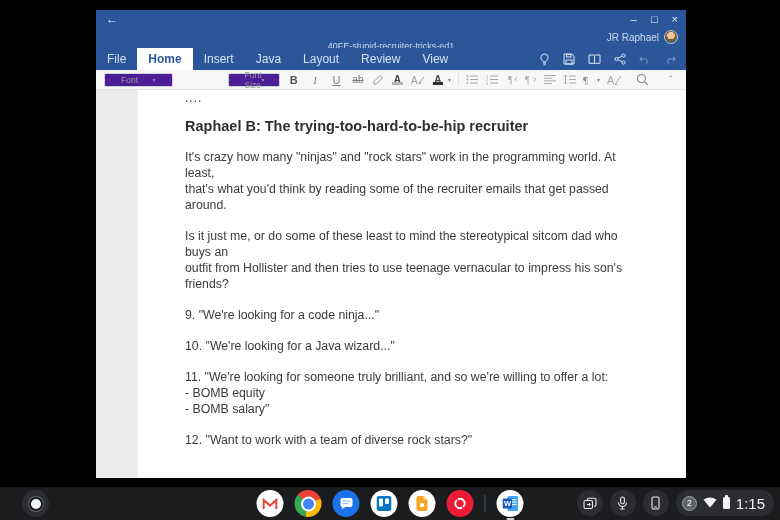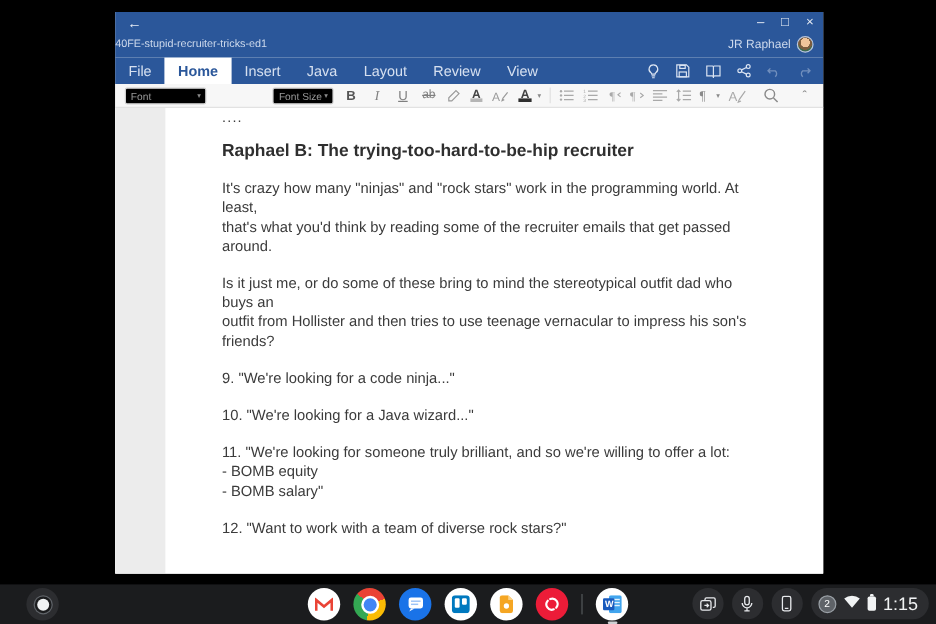--- a/index.html
+++ b/index.html
@@ -8,34 +8,34 @@
 
   
   .win { position:absolute; left:96px; top:10px; width:590px; height:468px; background:#fff; box-shadow:0 4px 14px rgba(0,0,0,.6); }
 
   .titlebar { position:absolute; left:0; top:0; width:100%; height:38px; background:#2b579a; color:#fff; }
   .tb-row1 { position:absolute; left:0; top:0; width:100%; height:19px; }
   .back-btn { position:absolute; left:10px; top:2px; font-size:12px; color:#e8edf5; cursor:default; }
   .winctrl { position:absolute; right:8px; top:1px; display:flex; gap:14px; font-size:11px; color:#e8edf5; }
   .winctrl span { line-height:16px; }
   .tb-row2 { position:absolute; left:0; top:18px; width:100%; height:20px; }
-  .doc-title { position:absolute; left:0; right:0; top:3px; text-align:left; font-size:9px; color:#cdd9ec; }
+  .doc-title { position:absolute; left:0; right:0; top:13px; text-align:center; font-size:9px; color:#cdd9ec; }
   .account { position:absolute; right:8px; top:2px; display:flex; align-items:center; gap:5px; }
   .account-name { font-size:10px; color:#cdd9ec; }
   .avatar { width:14px; height:14px; border-radius:50%; background:radial-gradient(circle at 50% 38%, #f0c49a 0 40%, #7a5c3e 41% 62%, #3d6b4f 63% 100%); border:1px solid #b9c6dd; }
 
   .tabs { position:absolute; left:0; top:38px; width:100%; height:22px; background:#2b579a; display:flex; align-items:stretch; }
   .tab { padding:0 11px; font-size:12px; color:#d6e0f0; display:flex; align-items:center; }
   .tab.active { background:#fff; color:#2b579a; font-weight:bold; }
   .ribbon-actions { position:absolute; right:10px; top:38px; height:22px; display:flex; align-items:center; gap:13px; }
   .ribbon-actions svg { display:block; }
   .dim { opacity:.4; }
 
   .toolbar { position:absolute; left:0; top:60px; width:100%; height:20px; background:#f7f7f7; border-bottom:1px solid #e2e2e2; display:flex; align-items:center; gap:7px; padding:0 8px; }
-  .dd { height:14px; border:1px solid #cfcfcf; background:#000000; color:#9a9a9a; font-size:8.5px; display:flex; align-items:center; justify-content:space-between; padding:0 4px; border-radius:2px; }
+  .dd { height:14px; border:1px solid #cfcfcf; background:#4c1d95; color:#9a9a9a; font-size:8.5px; display:flex; align-items:center; justify-content:space-between; padding:0 16px; border-radius:2px; }
   .dd-font { width:70px; } .dd-size { width:52px;margin-left:48px; }
   .dd .caret { font-size:6px; color:#8a8a8a; }
   .ticon { color:#7f7f7f; font-size:11px; width:15px; text-align:center; line-height:16px; }
   .ticon.b { font-weight:bold; color:#555; }
   .ticon.i { font-style:italic; font-family:"Liberation Serif", serif; }
   .ticon.u { text-decoration:underline; }
   .ticon.strike { text-decoration:line-through; font-size:10px; }
   .acolor { position:relative; color:#444; font-weight:bold; font-size:10px; width:13px; text-align:center; }
   .acolor::after { content:""; position:absolute; left:1px; right:1px; bottom:0; height:3px; background:#2f2f2f; }
   .acolor.gray::after { background:#b5b5b5; }
@@ -251,21 +251,21 @@
       </span>
     </div>
 
     <div class="doc-area">
       <div class="doc-gutter"></div>
       <div class="page">
         <div class="frag">....</div>
         <div class="doc-h">Raphael B: The trying-too-hard-to-be-hip recruiter</div>
         <p>It's crazy how many "ninjas" and "rock stars" work in the programming world. At least,
 that's what you'd think by reading some of the recruiter emails that get passed around.</p>
-        <p>Is it just me, or do some of these bring to mind the stereotypical outfit dad who buys an
+        <p>Is it just me, or do some of these least to mind the stereotypical sitcom dad who buys an
 outfit from Hollister and then tries to use teenage vernacular to impress his son's
 friends?</p>
         <p>9. "We're looking for a code ninja..."</p>
         <p>10. "We're looking for a Java wizard..."</p>
         <p>11. "We're looking for someone truly brilliant, and so we're willing to offer a lot:
 - BOMB equity
 - BOMB salary"</p>
         <p>12. "Want to work with a team of diverse rock stars?"</p>
 
       </div>

